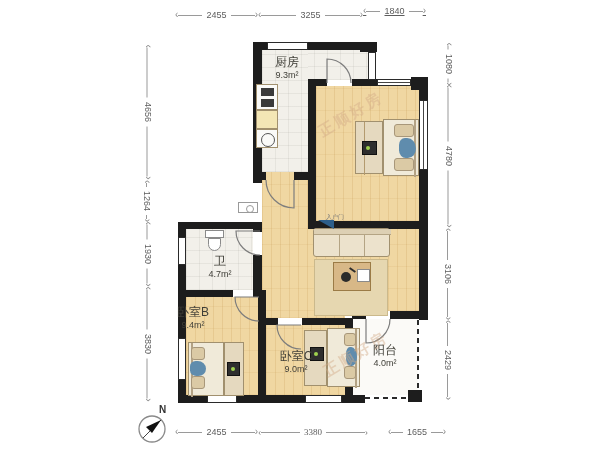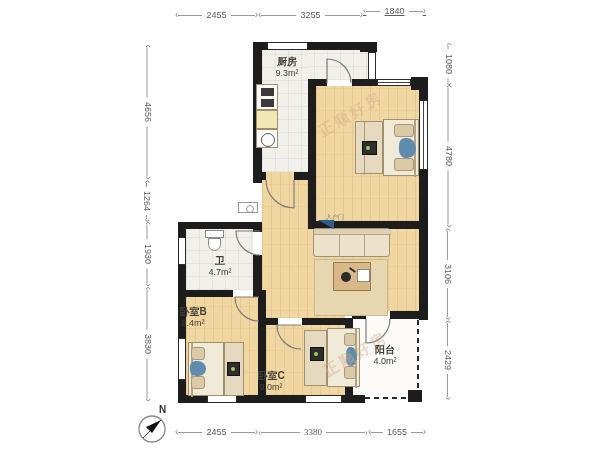--- a/index.html
+++ b/index.html
@@ -11,21 +11,21 @@
   .win-h{background:linear-gradient(#fff 0 45%, #444 45% 55%, #fff 55% 100%);}
   .win-v{background:linear-gradient(90deg,#fff 0 45%, #444 45% 55%, #fff 55% 100%);}
   .floor-wood{position:absolute;background:#f0d7a2;
       background-image:repeating-linear-gradient(90deg, rgba(186,136,62,0.18) 0 1px, rgba(0,0,0,0) 1px 9px),
                        repeating-linear-gradient(0deg, rgba(186,136,62,0.10) 0 1px, rgba(0,0,0,0) 1px 22px);}
   .floor-tile{position:absolute;background:#f2f0ea;
       background-image:repeating-linear-gradient(90deg, rgba(120,120,110,0.10) 0 1px, rgba(0,0,0,0) 1px 13px),
                        repeating-linear-gradient(0deg, rgba(120,120,110,0.10) 0 1px, rgba(0,0,0,0) 1px 13px);}
   .floor-plain{position:absolute;background:#fbfaf7;}
   .room-label{position:absolute;text-align:center;color:#3f3e37;line-height:1.15;z-index:30;}
-  .room-label .nm{font-size:10px;font-weight:bold;display:block;}
+  .room-label .nm{font-size:12px;font-weight:normal;display:block;}
   .room-label .ar{font-size:9px;display:block;}
   .furn{position:absolute;box-sizing:border-box;}
   .outline{border:1px solid #a1906e;}
   .dim{position:absolute;display:flex;align-items:center;height:12px;color:#5d5d5d;
        font-size:9px;white-space:nowrap;z-index:40;}
   .dim::before{content:"‹";color:#8a8a8a;font-size:10px;line-height:10px;}
   .dim::after{content:"›";color:#8a8a8a;font-size:10px;line-height:10px;}
   .dim .ln{flex:1;height:1px;background:#9a9a9a;}
   .dim .lbl{padding:0 4px;}
   .rot90{transform:rotate(90deg);}
@@ -178,21 +178,21 @@
     <span class="ar">9.3m²</span>
   </div>
   <div class="room-label" style="left:196px;top:255px;width:48px;">
     <span class="nm">卫</span>
     <span class="ar">4.7m²</span>
   </div>
   <div class="room-label" style="left:167px;top:306px;width:52px;">
     <span class="nm">卧室B</span>
     <span class="ar">9.4m²</span>
   </div>
-  <div class="room-label" style="left:242px;top:350px;width:58px;margin-top:20px;">
+  <div class="room-label" style="left:267px;top:350px;width:58px;">
     <span class="nm">卧室C</span>
     <span class="ar">9.0m²</span>
   </div>
   <div class="room-label" style="left:360px;top:344px;width:50px;">
     <span class="nm">阳台</span>
     <span class="ar">4.0m²</span>
   </div>
 
   <div class="watermark" style="left:315px;top:105px;">正顺好房</div>
   <div class="watermark" style="left:320px;top:345px;">正顺好房</div>
@@ -216,21 +216,21 @@
   <div class="dim" style="left:175px;top:426px;width:83px;">
     <span class="ln"></span>
       <span class="lbl">2455</span>
       <span class="ln"></span>
   </div>
   <div class="dim" style="left:258px;top:426px;width:110px;font-family:Liberation Serif, serif;">
     <span class="ln"></span>
       <span class="lbl">3380</span>
       <span class="ln"></span>
   </div>
-  <div class="dim" style="left:368px;top:426px;width:58px;align-items:center;">
+  <div class="dim" style="left:388px;top:426px;width:58px;align-items:center;">
     <span class="ln"></span>
       <span class="lbl">1655</span>
       <span class="ln"></span>
   </div>
 
   <div class="dim rot90" style="left:80px;top:106px;width:135px;">
     <span class="ln"></span>
       <span class="lbl">4656</span>
       <span class="ln"></span>
   </div>

